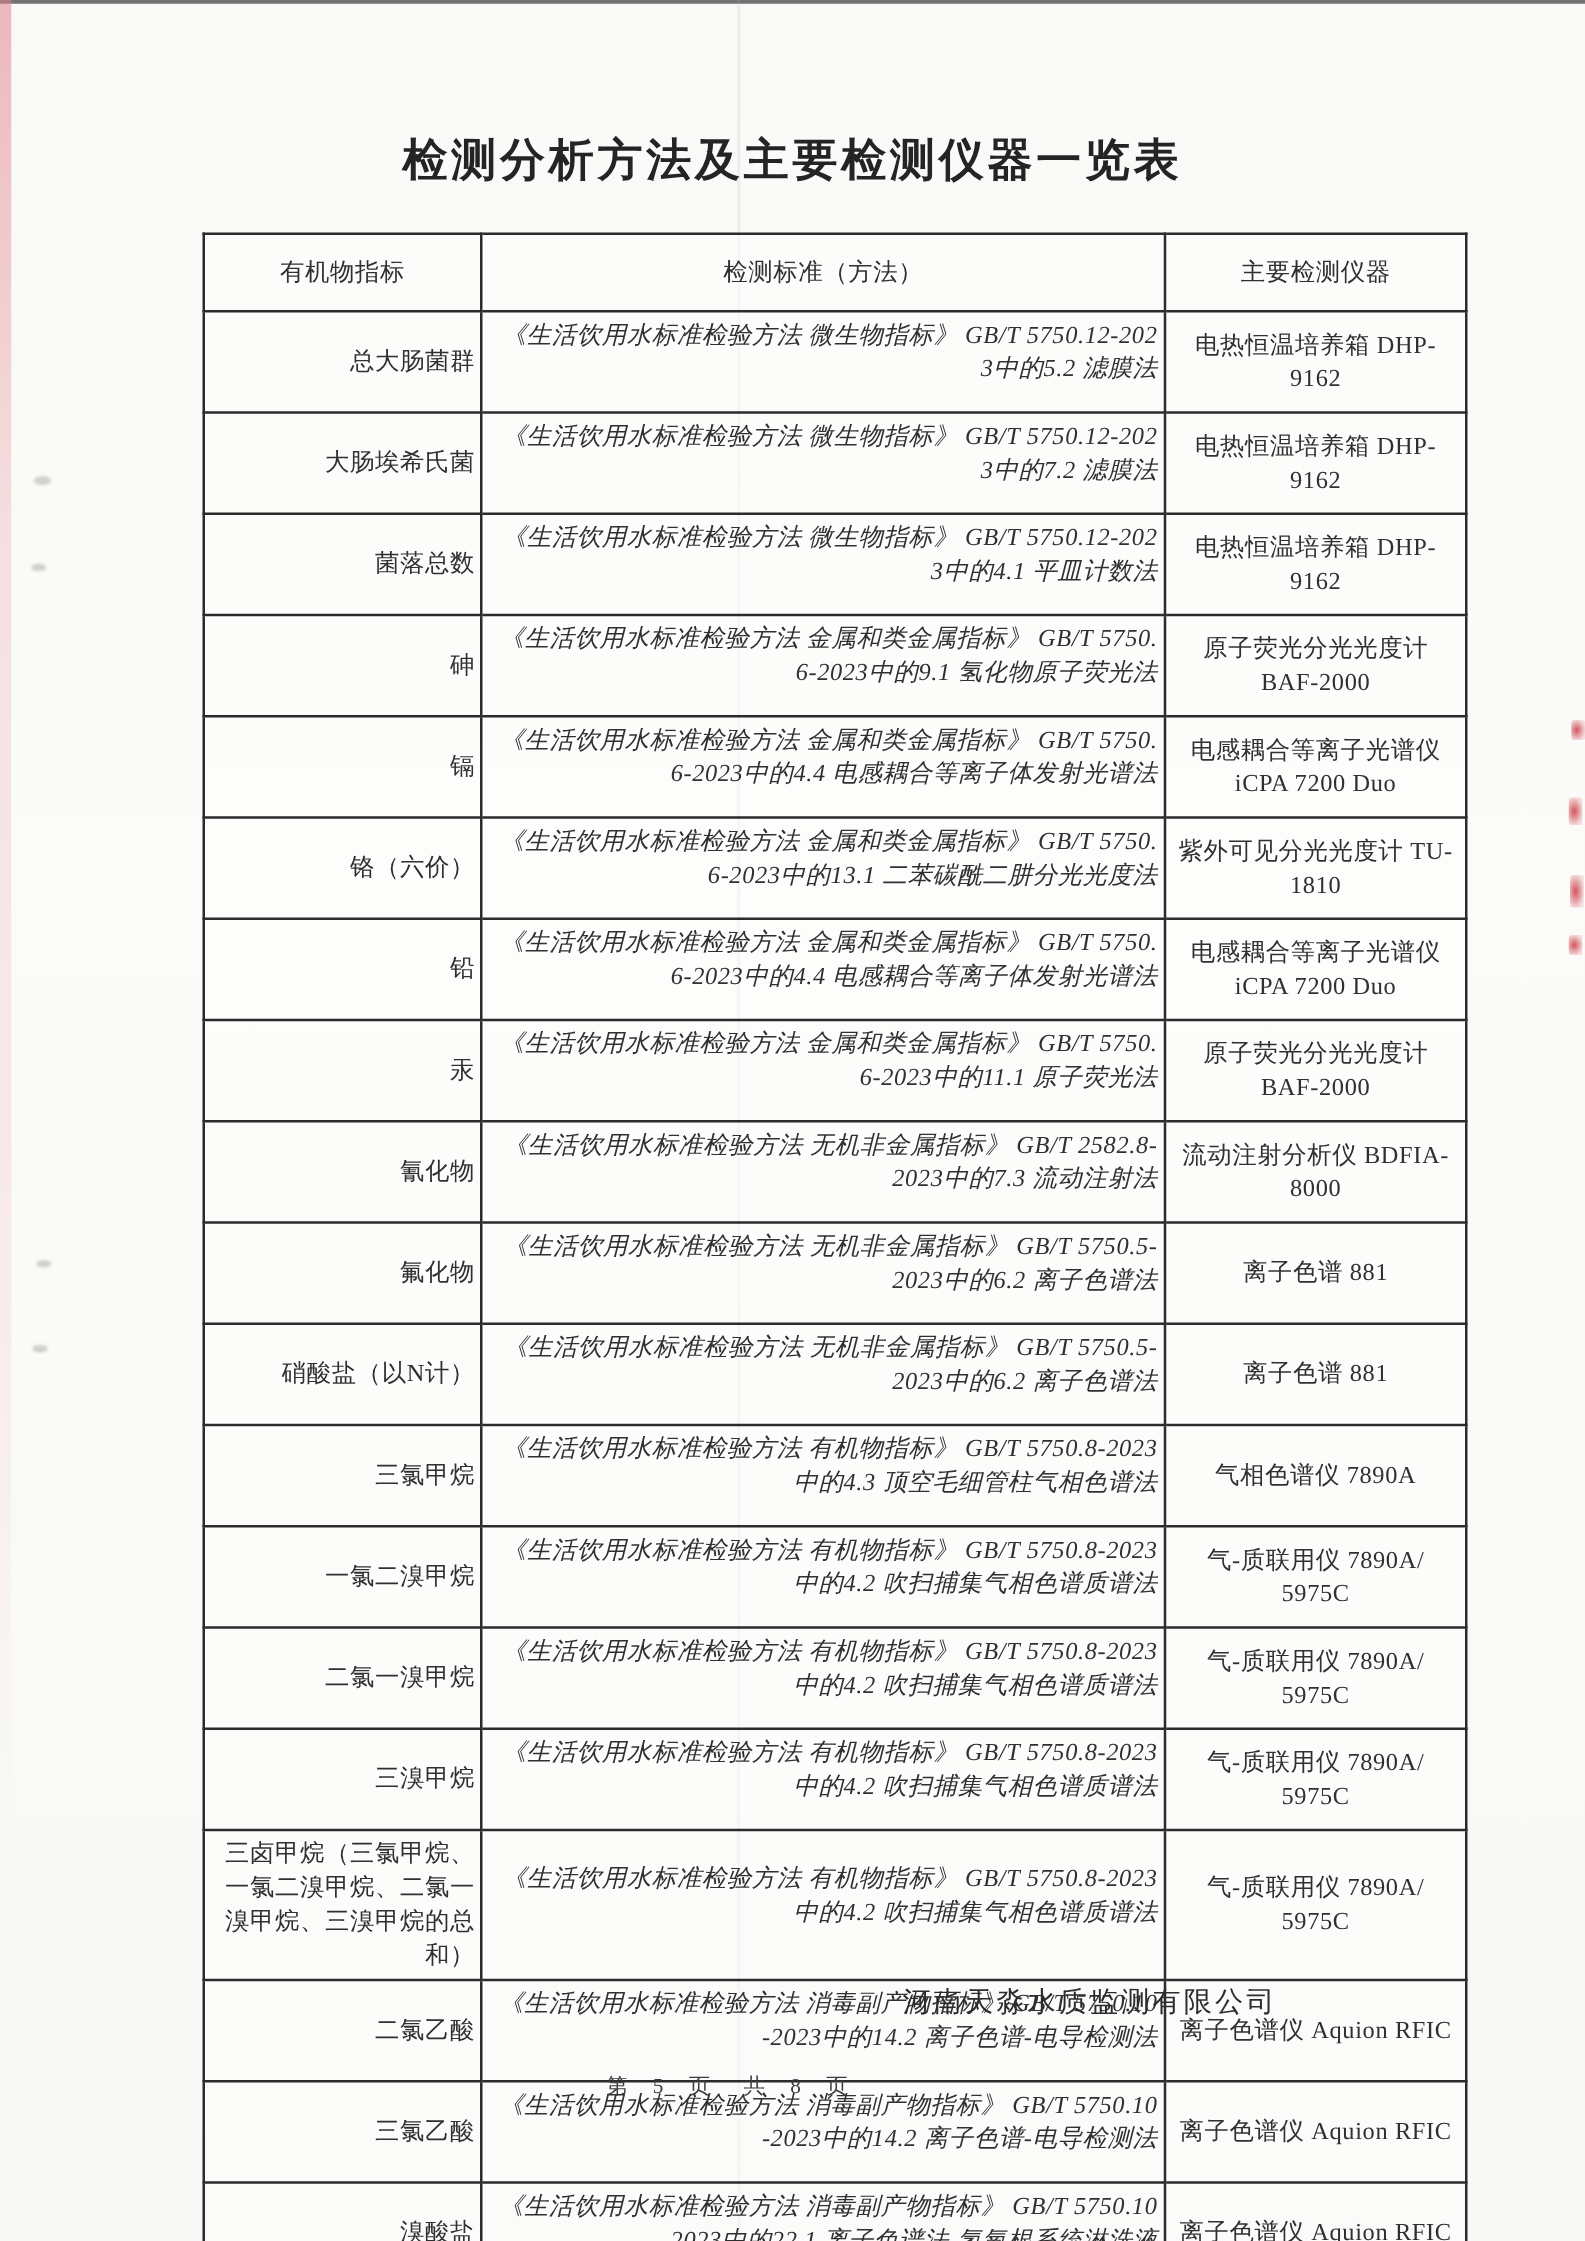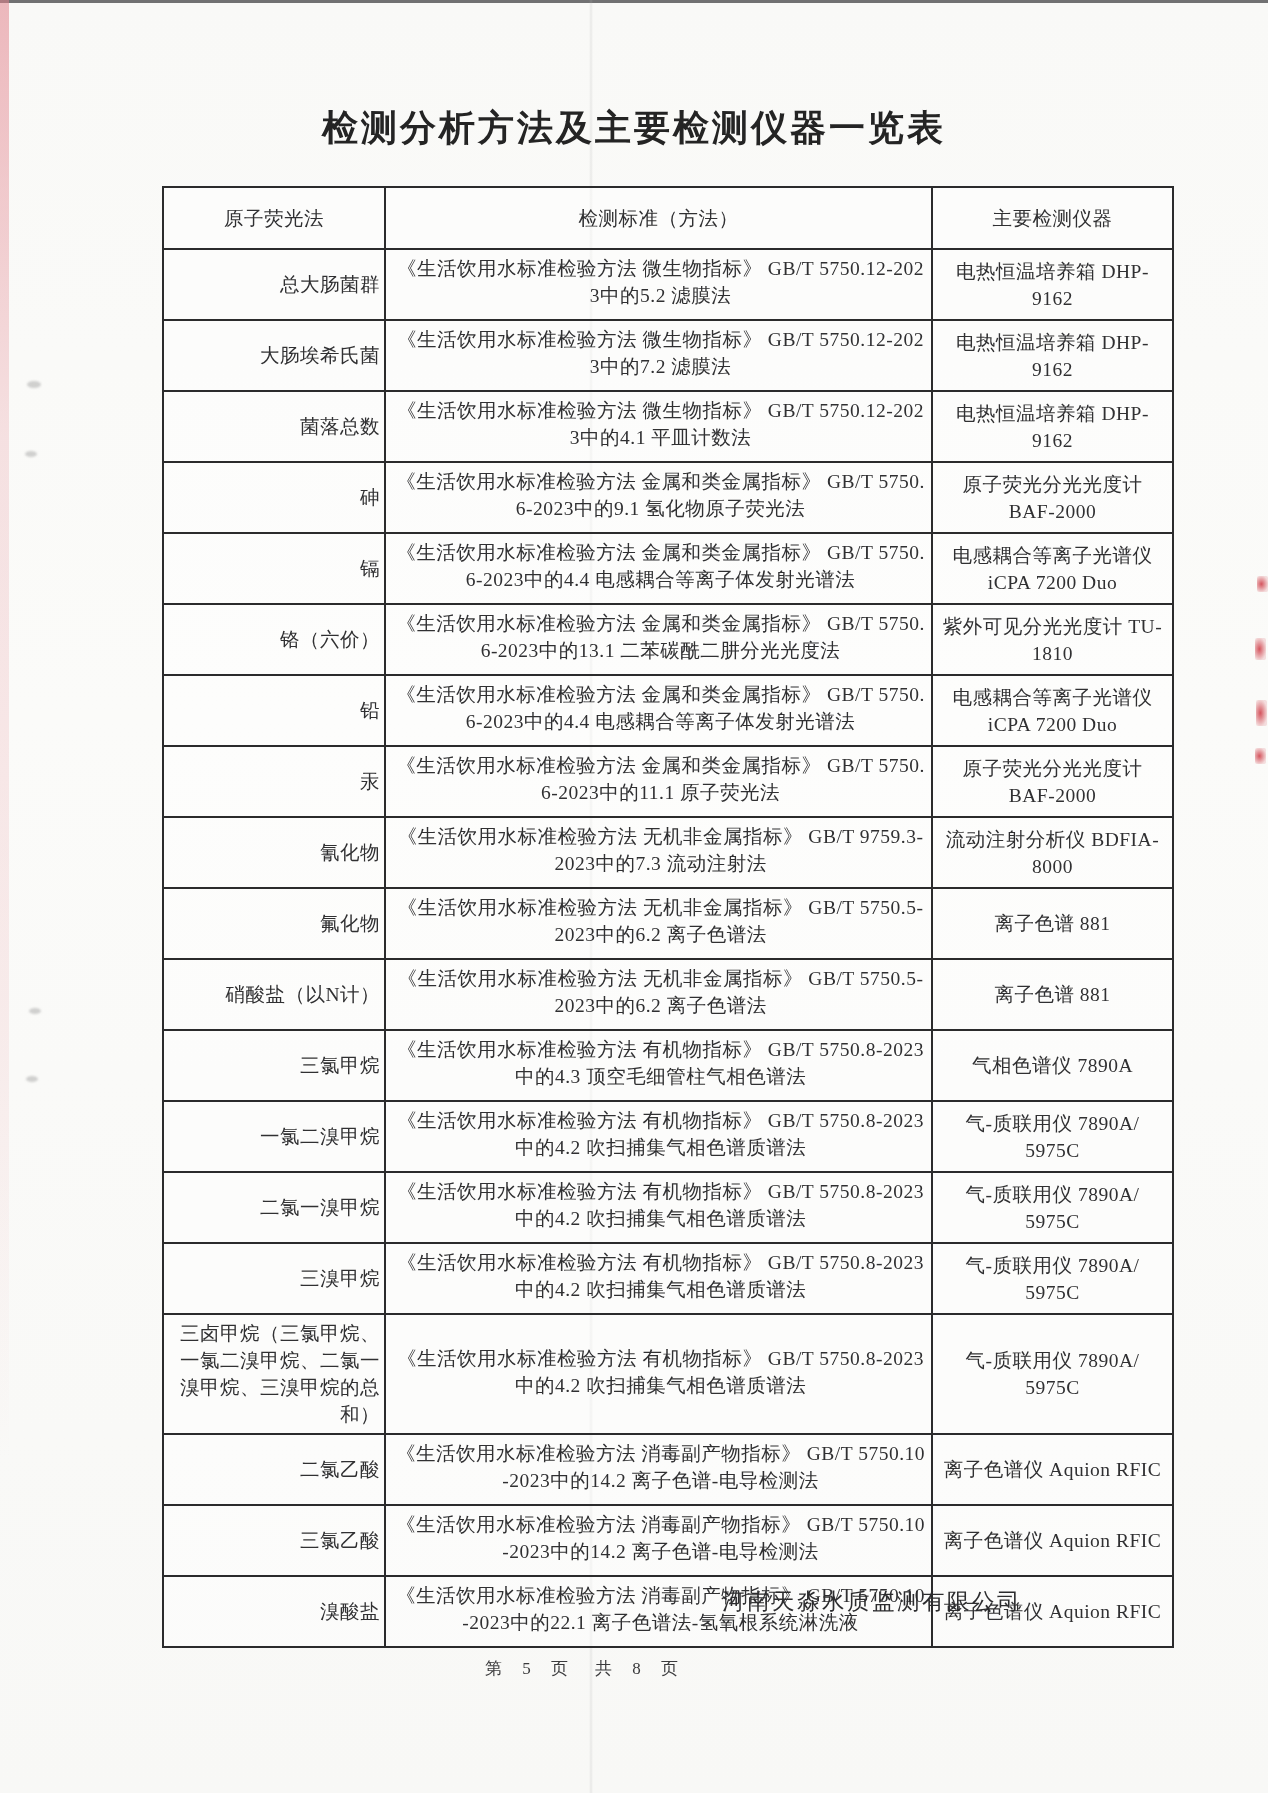--- a/index.html
+++ b/index.html
@@ -50,21 +50,21 @@
   table.methods th, table.methods td {
     border: 2px solid #2b2b2c;
     font-weight: 400;
     font-size: 19.5px;
     line-height: 27px;
     letter-spacing: .5px;
     color: #303032;
   }
   table.methods th { height: 58px; text-align: center; font-size: 19.5px; }
   td.c-item { text-align: right; padding: 5px 4px; word-break: break-all; }
-  td.c-standard { text-align: center; padding: 5px 5px 10px 9px; word-break: break-all; }
+  td.c-standard { text-align: right; padding: 5px 5px 20px 9px; word-break: break-all; font-style: italic; }
   td.c-instrument { text-align: center; padding: 5px 8px; white-space: pre-line; margin-top: 23px; }
   
   .company-line {
     position: absolute; top: 1546px; left: 0; width: 1022px;
     text-align: right; font-size: 22.5px; letter-spacing: 2.5px; color: #2c2c2e; margin-top: 40px;
   }
   .page-number {
     position: absolute; top: 1657px; left: 0; width: 1168px;
     text-align: center; font-size: 17px; letter-spacing: 5px;
     word-spacing: 6px; color: #3a3a3c;
@@ -91,21 +91,21 @@
 
   <div class="tbl-wrap">
     <table class="methods">
       <colgroup>
         <col style="width:222px">
         <col style="width:547px">
         <col style="width:241px">
       </colgroup>
       <thead>
         <tr>
-          <th>原子荧光法</th>
+          <th>有机物指标</th>
           <th>检测标准（方法）</th>
           <th>主要检测仪器</th>
         </tr>
       </thead>
       <tbody>
     <tr>
       <td class="c-item">总大肠菌群</td>
       <td class="c-standard">《生活饮用水标准检验方法 微生物指标》  GB/T 5750.12-2023中的5.2 滤膜法</td>
       <td class="c-instrument">电热恒温培养箱 DHP-
 9162</td>
@@ -155,21 +155,21 @@
 
     <tr>
       <td class="c-item">汞</td>
       <td class="c-standard">《生活饮用水标准检验方法 金属和类金属指标》  GB/T 5750.6-2023中的11.1 原子荧光法</td>
       <td class="c-instrument">原子荧光分光光度计
 BAF-2000</td>
     </tr>
 
     <tr>
       <td class="c-item">氰化物</td>
-      <td class="c-standard">《生活饮用水标准检验方法 无机非金属指标》  GB/T 9759.3-2023中的7.3 流动注射法</td>
+      <td class="c-standard">《生活饮用水标准检验方法 无机非金属指标》  GB/T 2582.8-2023中的7.3 流动注射法</td>
       <td class="c-instrument">流动注射分析仪 BDFIA-
 8000</td>
     </tr>
 
     <tr>
       <td class="c-item">氟化物</td>
       <td class="c-standard">《生活饮用水标准检验方法 无机非金属指标》  GB/T 5750.5-2023中的6.2 离子色谱法</td>
       <td class="c-instrument">离子色谱 881</td>
     </tr>
 

